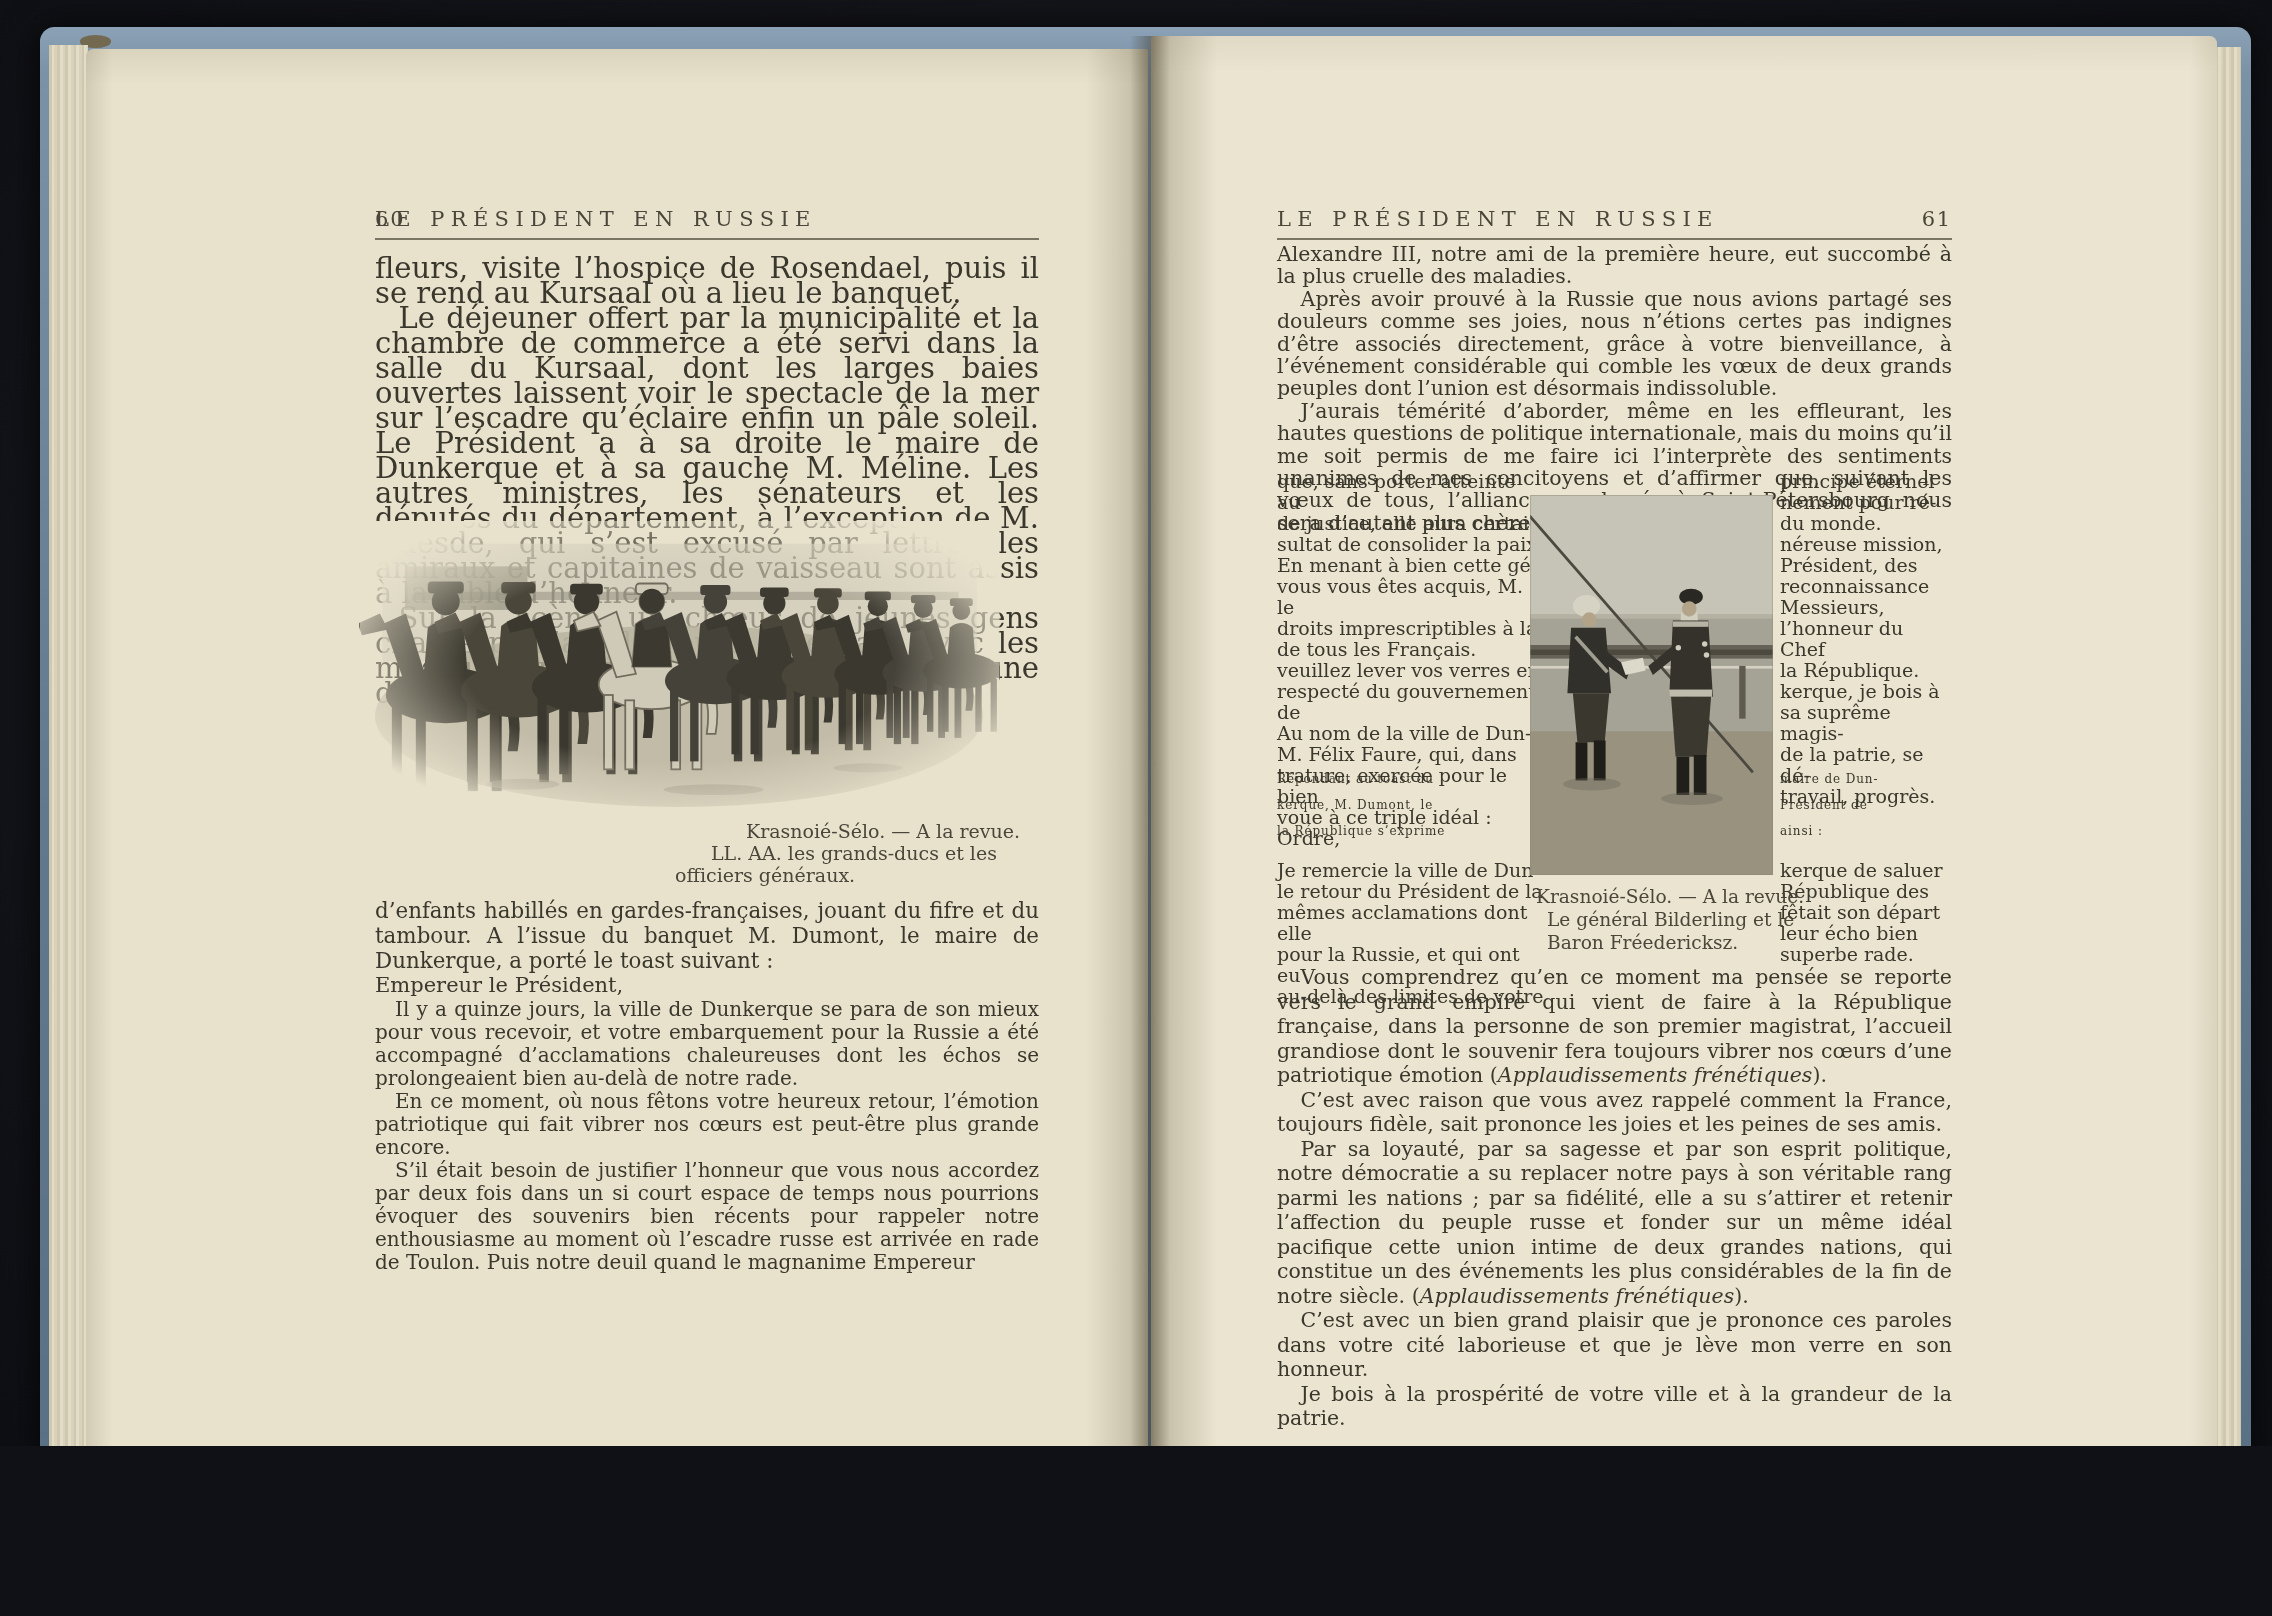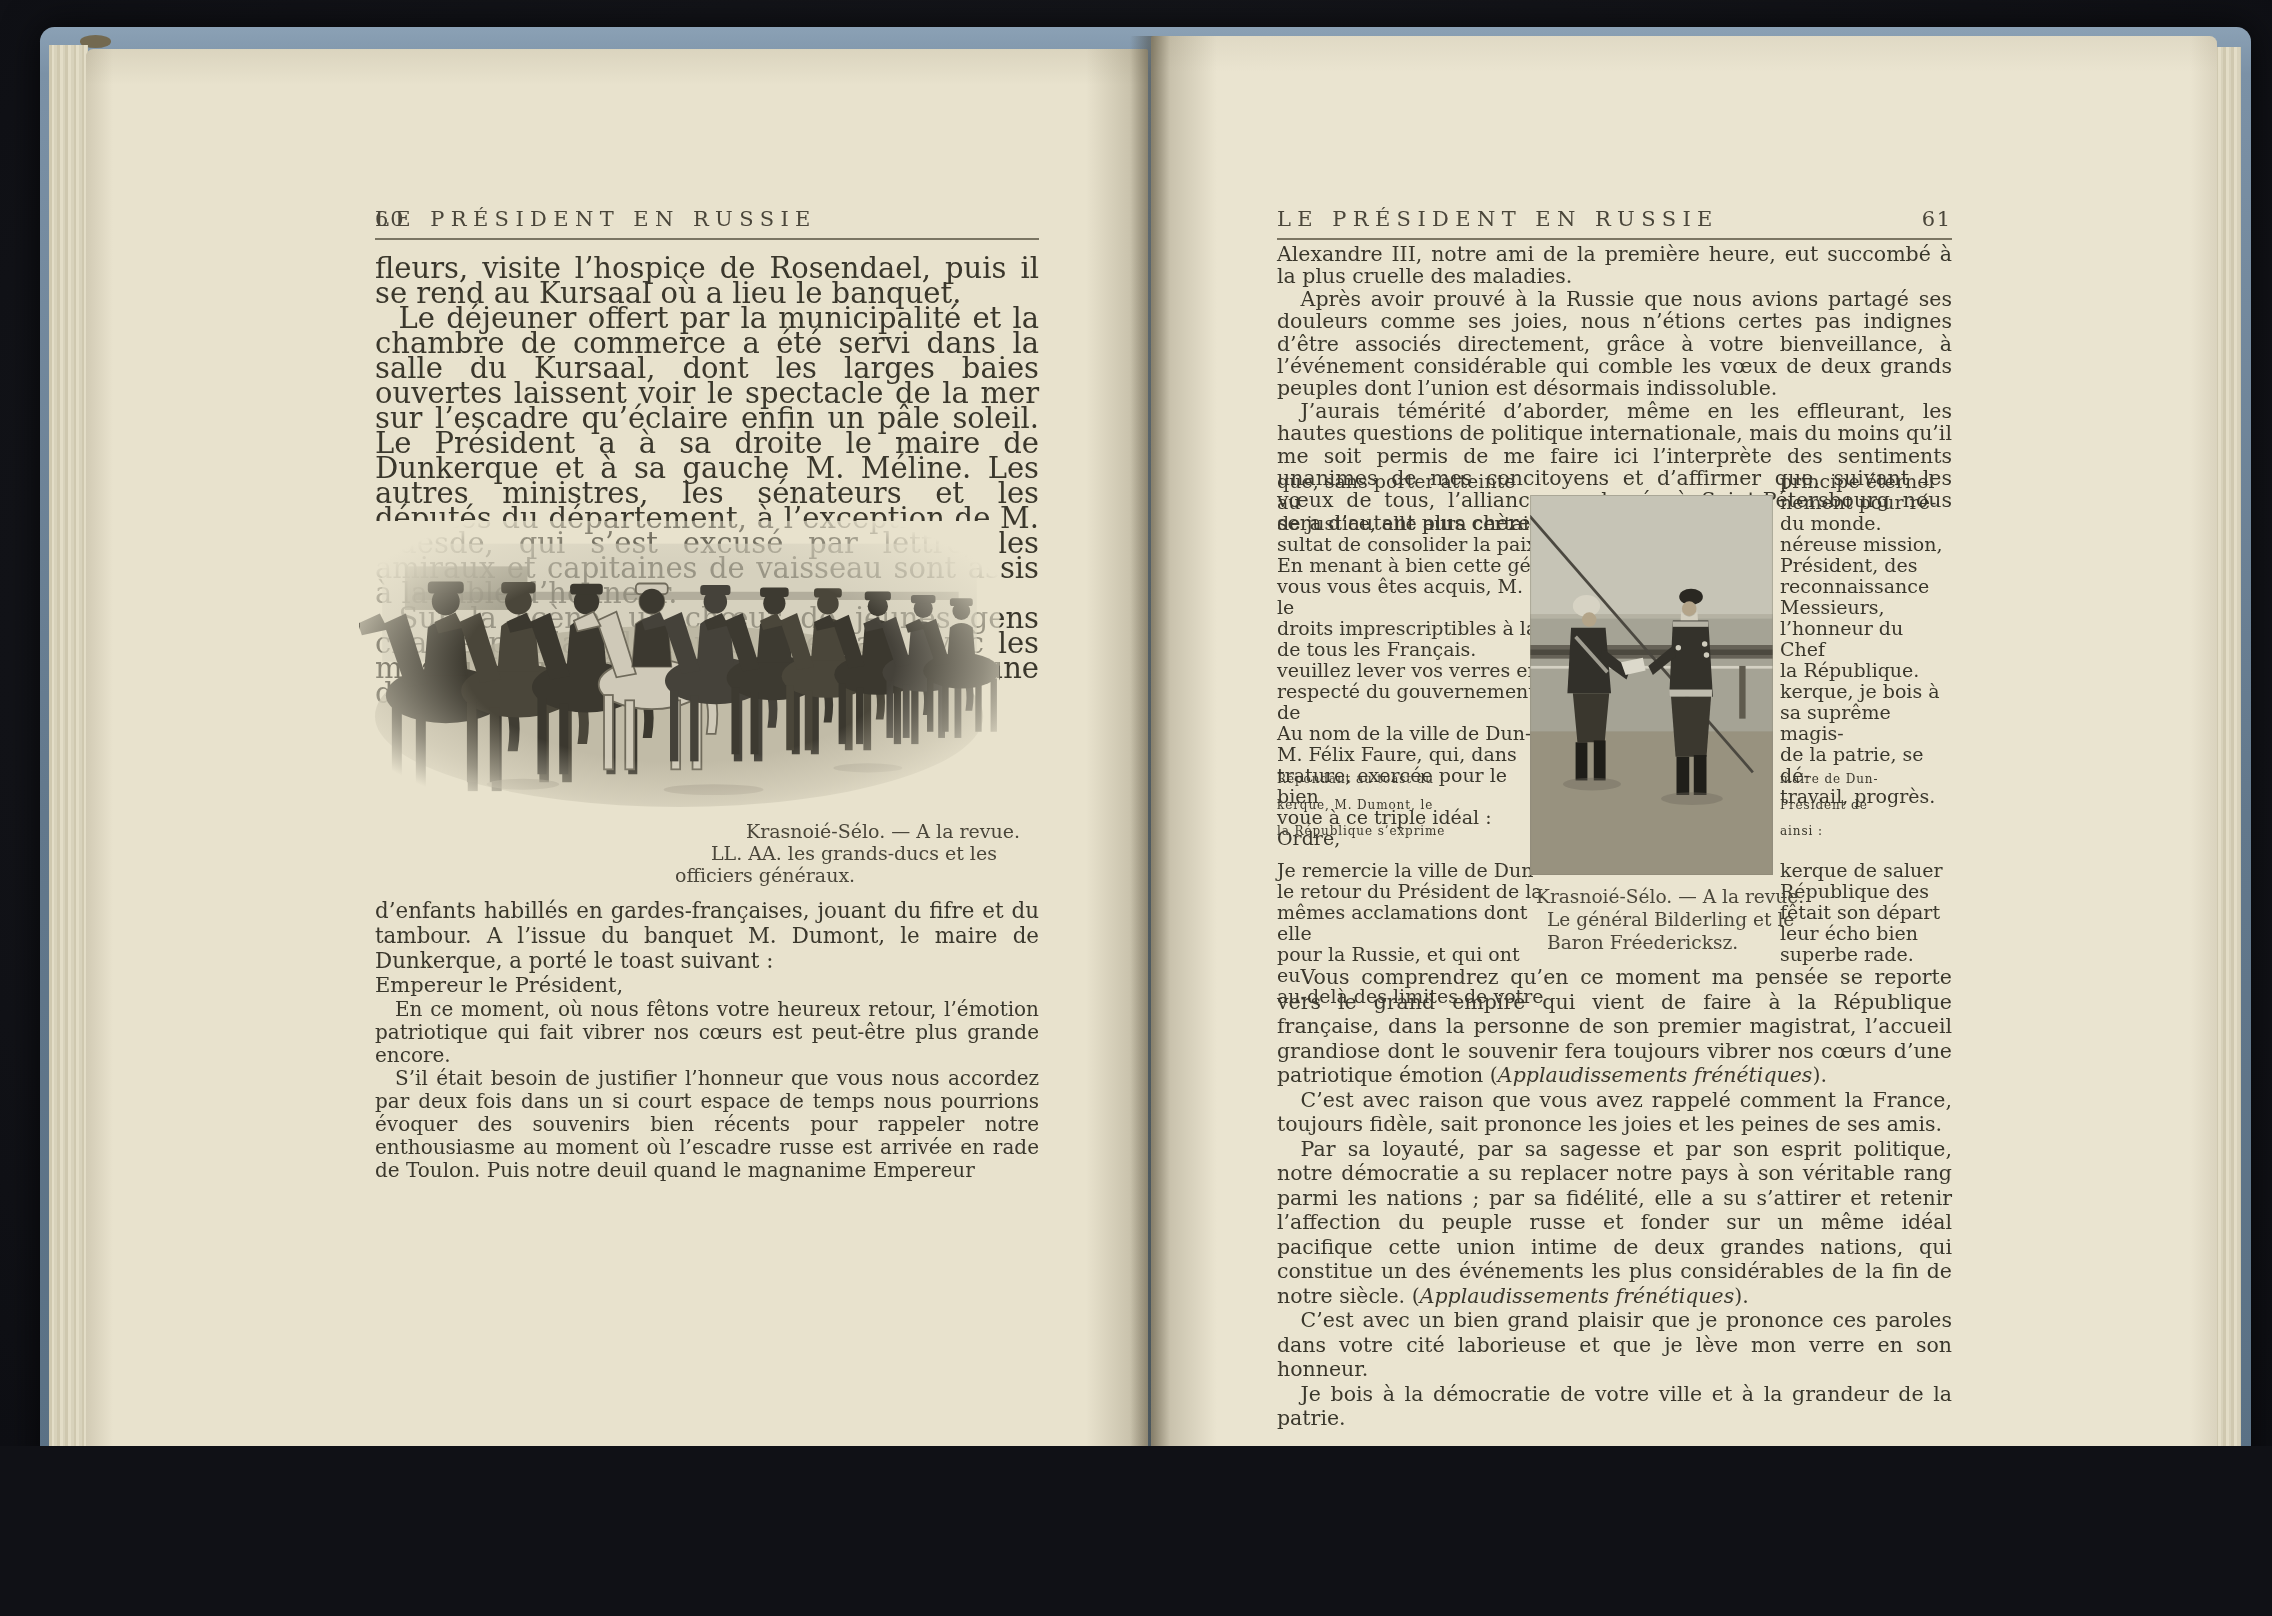--- a/index.html
+++ b/index.html
@@ -117,20 +117,21 @@
       </svg>
     </div>
 
     <span class="capline" style="left:660px;top:771px;">Krasnoié-Sélo. — A la revue.</span>
     <span class="capline" style="left:625px;top:793px;">LL. AA. les grands-ducs et les</span>
     <span class="capline" style="left:589px;top:815px;">officiers généraux.</span>
 
     <div class="col b2L">
       <p>d’enfants habillés en gardes-françaises, jouant du fifre et du tambour. A l’issue du banquet M. Dumont, le maire de Dunkerque, a porté le toast suivant :</p>
       <p class="salut">Empereur le Président,</p>
+      <p class="toast">Il y a quinze jours, la ville de Dunkerque se para de son mieux pour vous recevoir, et votre embarquement pour la Russie a été accompagné d’acclamations chaleureuses dont les échos se prolongeaient bien au-delà de notre rade.</p>
       <p class="toast">En ce moment, où nous fêtons votre heureux retour, l’émotion patriotique qui fait vibrer nos cœurs est peut-être plus grande encore.</p>
       <p class="toast">S’il était besoin de justifier l’honneur que vous nous accordez par deux fois dans un si court espace de temps nous pourrions évoquer des souvenirs bien récents pour rappeler notre enthousiasme au moment où l’escadre russe est arrivée en rade de Toulon. Puis notre deuil quand le magnanime Empereur</p>
     </div>
 
     <span class="pencil" style="left:-11px;top:1426px;opacity:.32;transform:rotate(-18deg);">55</span>
   </section>
 
   <section class="page page-right">
     <div class="hdr" style="left:126px;top:171px;width:675px;">
       <span class="runtitle">LE PRÉSIDENT EN RUSSIE</span>
@@ -231,21 +232,21 @@
 
     <span class="capline capR" style="left:385px;top:850px;">Krasnoié-Sélo. — A la revue.</span>
     <span class="capline capR" style="left:396px;top:873px;">Le général Bilderling et le</span>
     <span class="capline capR" style="left:396px;top:896px;">Baron Fréedericksz.</span>
 
     <div class="col b2R">
       <p class="ind"><span>Vous comprendrez qu’en ce moment ma pensée se reporte vers le grand empire qui vient de faire à la République française, dans la personne de son premier magistrat, l’accueil grandiose dont le souvenir fera toujours vibrer nos cœurs d’une patriotique émotion (</span><span class="it">Applaudissements frénétiques</span><span>).</span></p>
       <p class="ind">C’est avec raison que vous avez rappelé comment la France, toujours fidèle, sait prononce les joies et les peines de ses amis.</p>
       <p class="ind"><span>Par sa loyauté, par sa sagesse et par son esprit politique, notre démocratie a su replacer notre pays à son véritable rang parmi les nations ; par sa fidélité, elle a su s’attirer et retenir l’affection du peuple russe et fonder sur un même idéal pacifique cette union intime de deux grandes nations, qui constitue un des événements les plus considérables de la fin de notre siècle. (</span><span class="it">Applaudissements frénétiques</span><span>).</span></p>
       <p class="ind">C’est avec un bien grand plaisir que je prononce ces paroles dans votre cité laborieuse et que je lève mon verre en son honneur.</p>
-      <p class="ind">Je bois à la démocratie de votre ville et à la grandeur de la patrie.</p>
+      <p class="ind">Je bois à la prospérité de votre ville et à la grandeur de la patrie.</p>
     </div>
 
     <span class="pencil" style="left:1033px;top:1453px;opacity:.4;transform:rotate(-12deg);">56</span>
   </section>
 
   <div class="gutter"></div>
 </div>
 
 
 </body></html>

